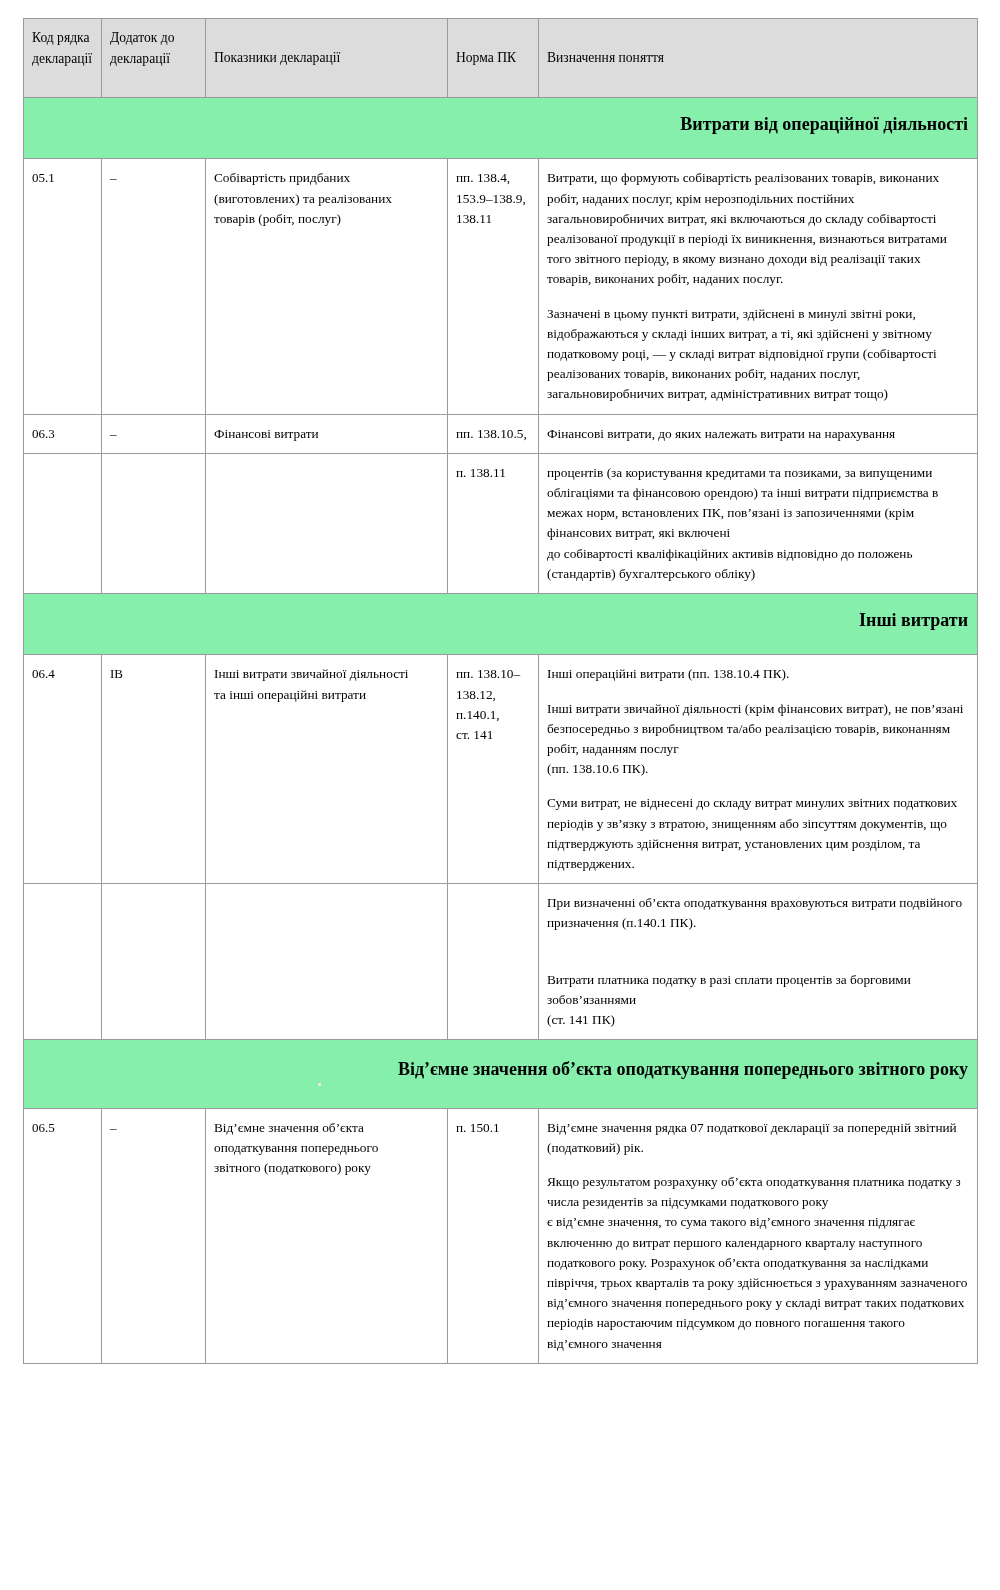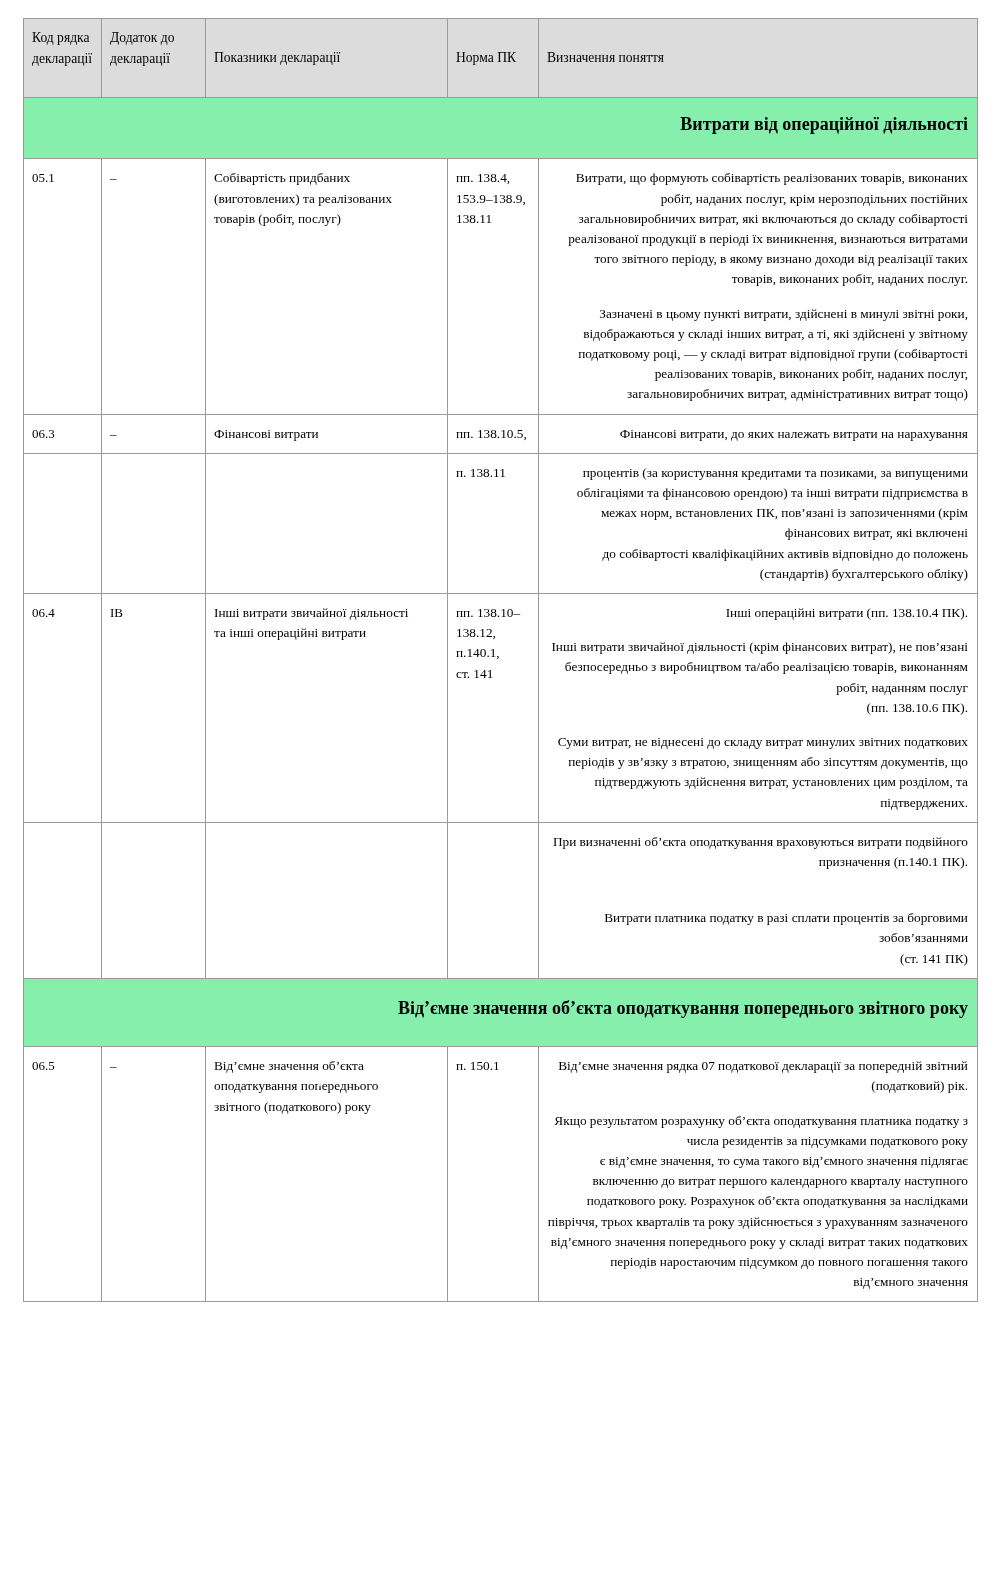--- a/index.html
+++ b/index.html
@@ -71,21 +71,20 @@
   }
 
   td.code, td.annex {
     font-size: 13px;
   }
   td.norm {
     font-size: 13.3px;
   }
   td.def p {
     margin: 0 0 14px 0;
-    text-align: right;
   }
   td.def p:last-child { margin-bottom: 0; }
   td.ind p, td.norm p {
     margin: 0;
   }
   .nowrapline { white-space: pre-line; }
 
   .pad-bottom-lg { padding-bottom: 30px; }
   .spacer-gap { display:block; height: 22px; }
 
@@ -161,20 +160,23 @@
         <td class="code"></td>
         <td class="annex"></td>
         <td class="ind"></td>
         <td class="norm nowrapline">п. 138.11</td>
         <td class="def">
           <p class="nowrapline">процентів (за користування кредитами та позиками, за випущеними облігаціями та фінансовою орендою) та інші витрати підприємства в межах норм, встановлених ПК, пов’язані із запозиченнями (крім фінансових витрат, які включені
 до собівартості кваліфікаційних активів відповідно до положень (стандартів) бухгалтерського обліку)</p>
         </td>
       </tr>
 
+      <tr class="section-row">
+        <td colspan="5">Інші витрати</td>
+      </tr>
 
       <tr>
         <td class="code">06.4</td>
         <td class="annex">ІВ</td>
         <td class="ind nowrapline">Інші витрати звичайної діяльності
 та інші операційні витрати</td>
         <td class="norm nowrapline">пп. 138.10–
 138.12,
 п.140.1,
 ст. 141</td>

